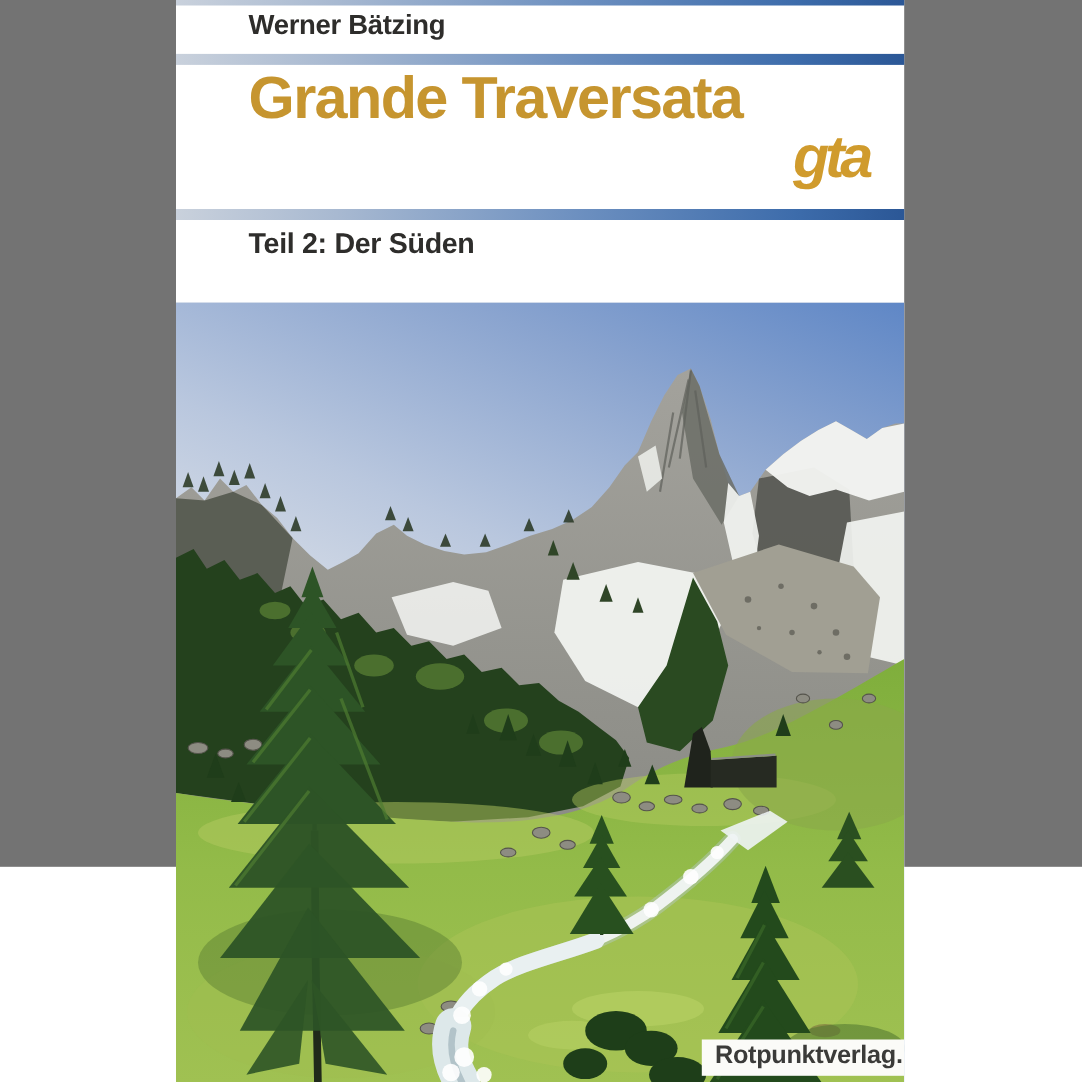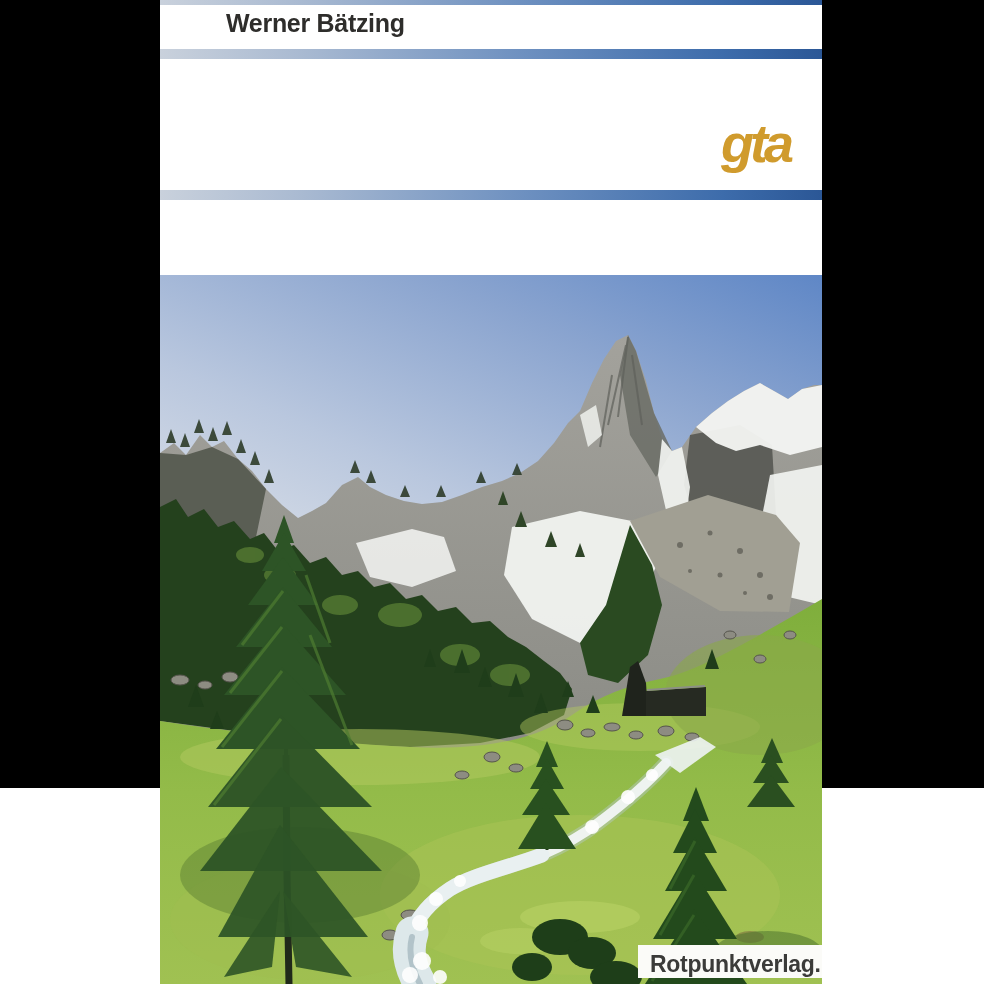--- a/index.html
+++ b/index.html
@@ -1,21 +1,21 @@
 <!DOCTYPE html>
 <html><head>
 <meta charset="utf-8">
 <style>
   html,body{margin:0;padding:0;}
   body{
     width:984px;height:984px;background:#ffffff;overflow:hidden;
     font-family:"Liberation Sans", sans-serif;
     -webkit-font-smoothing:antialiased;
   }
-  .page{position:relative;width:984px;height:788px;background:#000000;}
+  .page{position:relative;width:984px;height:788px;background:#737373;}
   .cover{position:absolute;left:160px;top:0;width:662px;height:984px;background:#ffffff;}
 
   .bar{
     position:absolute;left:0;width:662px;height:10px;
     background:linear-gradient(90deg,#c9d1dc 0%,#a8b9d1 22%,#6d90c0 55%,#3d6cab 85%,#2b5796 100%);
   }
   .bar-top{top:0;height:5px;}
   .bar-1{top:49px;}
   .bar-2{top:190px;}
 
@@ -36,46 +36,48 @@
     font-size:26px;line-height:33px;font-weight:bold;color:#2e2d2b;letter-spacing:-0.3px;
   }
 
   .photo{
     position:absolute;left:0;top:275px;width:662px;height:709px;overflow:hidden;background:#b9c7de;
   }
   .photo svg{display:block;}
 
   .publisher-box{
     position:absolute;left:478px;top:670px;width:184px;height:33px;
-    background:#fbfbf8;display:flex;align-items:flex-end;box-sizing:border-box;padding-left:12px;
+    background:#fbfbf8;display:flex;align-items:flex-start;box-sizing:border-box;padding-left:12px;
   }
   .publisher-box span{
     font-size:23px;font-weight:bold;color:#3b3b39;letter-spacing:-0.3px;
   }
 </style>
 </head>
 <body>
 
 <div class="page">
   <div class="cover">
 
     <div class="bar bar-top"></div>
 
     <div class="author">Werner Bätzing</div>
 
     <div class="bar bar-1"></div>
 
     <div class="title">
+      <div>Grande Traversata</div>
     </div>
 
     <div class="gta-logo">gta</div>
 
     <div class="bar bar-2"></div>
 
     <div class="subtitle">
+      <div>Teil 2: Der Süden</div>
     </div>
 
     <div class="photo">
       <svg width="662" height="709" viewBox="0 0 662 709" xmlns="http://www.w3.org/2000/svg">
         <defs>
           <linearGradient id="sky" x1="0" y1="1" x2="1" y2="0">
             <stop offset="0" stop-color="#dfe3e9"></stop>
             <stop offset="0.35" stop-color="#b9c7de"></stop>
             <stop offset="0.7" stop-color="#8aa4cf"></stop>
             <stop offset="1" stop-color="#5f87c6"></stop>

